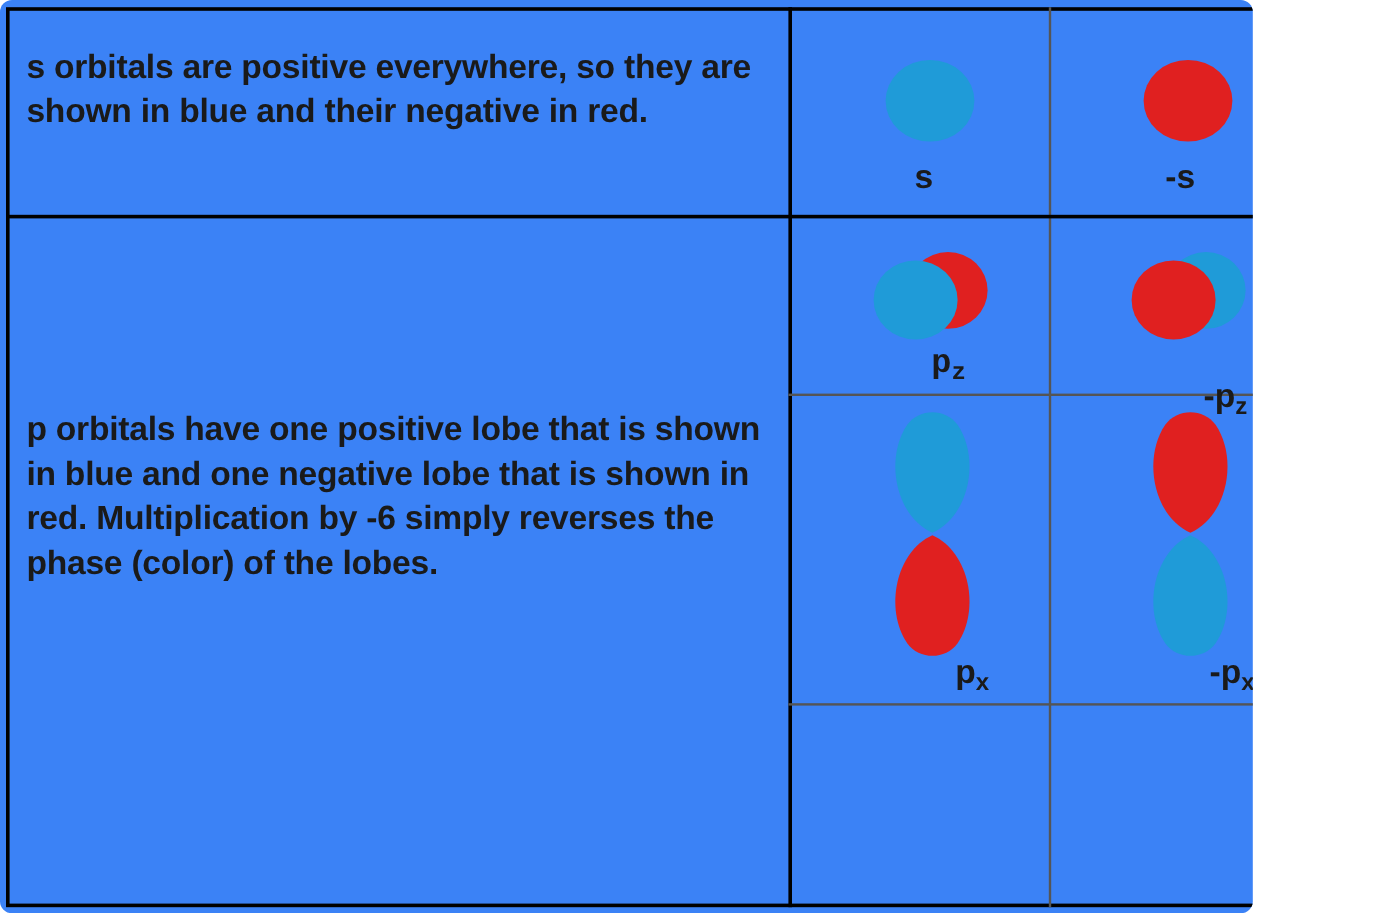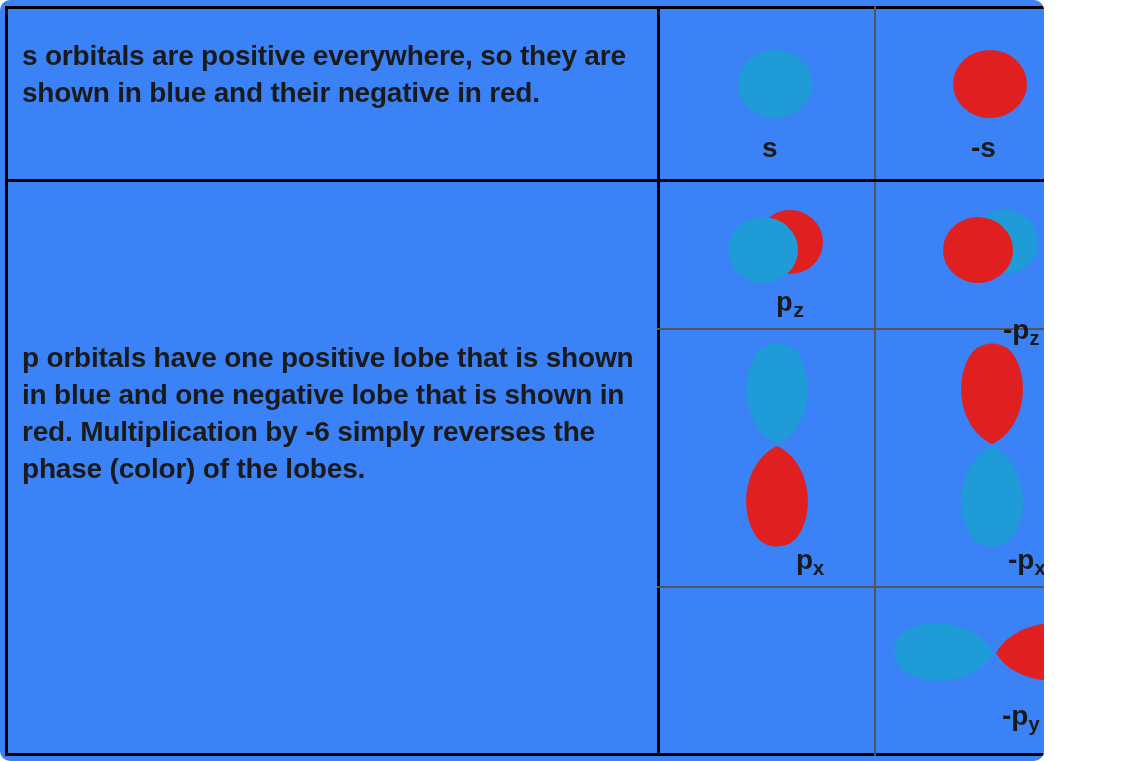--- a/index.html
+++ b/index.html
@@ -196,25 +196,14 @@
         <path d="M97 108 C 66 94, 57 46, 76 18 C 86 4, 108 4, 118 18 C 137 46, 128 94, 97 108 Z" fill="#e02020"></path>
         <path d="M97 110 C 66 124, 57 172, 76 200 C 86 214, 108 214, 118 200 C 137 172, 128 124, 97 110 Z" fill="#1f9bd8"></path>
       </svg>
     </div>
     <div class="cell-label" style="left:113px; top:208px;">
       <span>-p</span><span class="sub">x</span>
     </div>
   </div>
 
 
-  <div class="cell" style="left:890px; top:596px; width:210px; height:150px;">
-    <div class="orb-art">
-      <svg width="210" height="110" viewBox="0 0 210 110">
-        <path d="M104 57 C 88 28, 40 18, 14 36 C 1 45, 1 66, 14 75 C 40 93, 88 85, 104 57 Z" fill="#1f9bd8"></path>
-        <path d="M106 57 C 122 28, 170 18, 196 36 C 209 45, 209 66, 196 75 C 170 93, 122 85, 106 57 Z" fill="#e02020"></path>
-      </svg>
-    </div>
-    <div class="cell-label" style="left:112px; top:104px;">
-      <span>-p</span><span class="sub">y</span>
-    </div>
-  </div>
 
 </div>
 
 </body></html>

